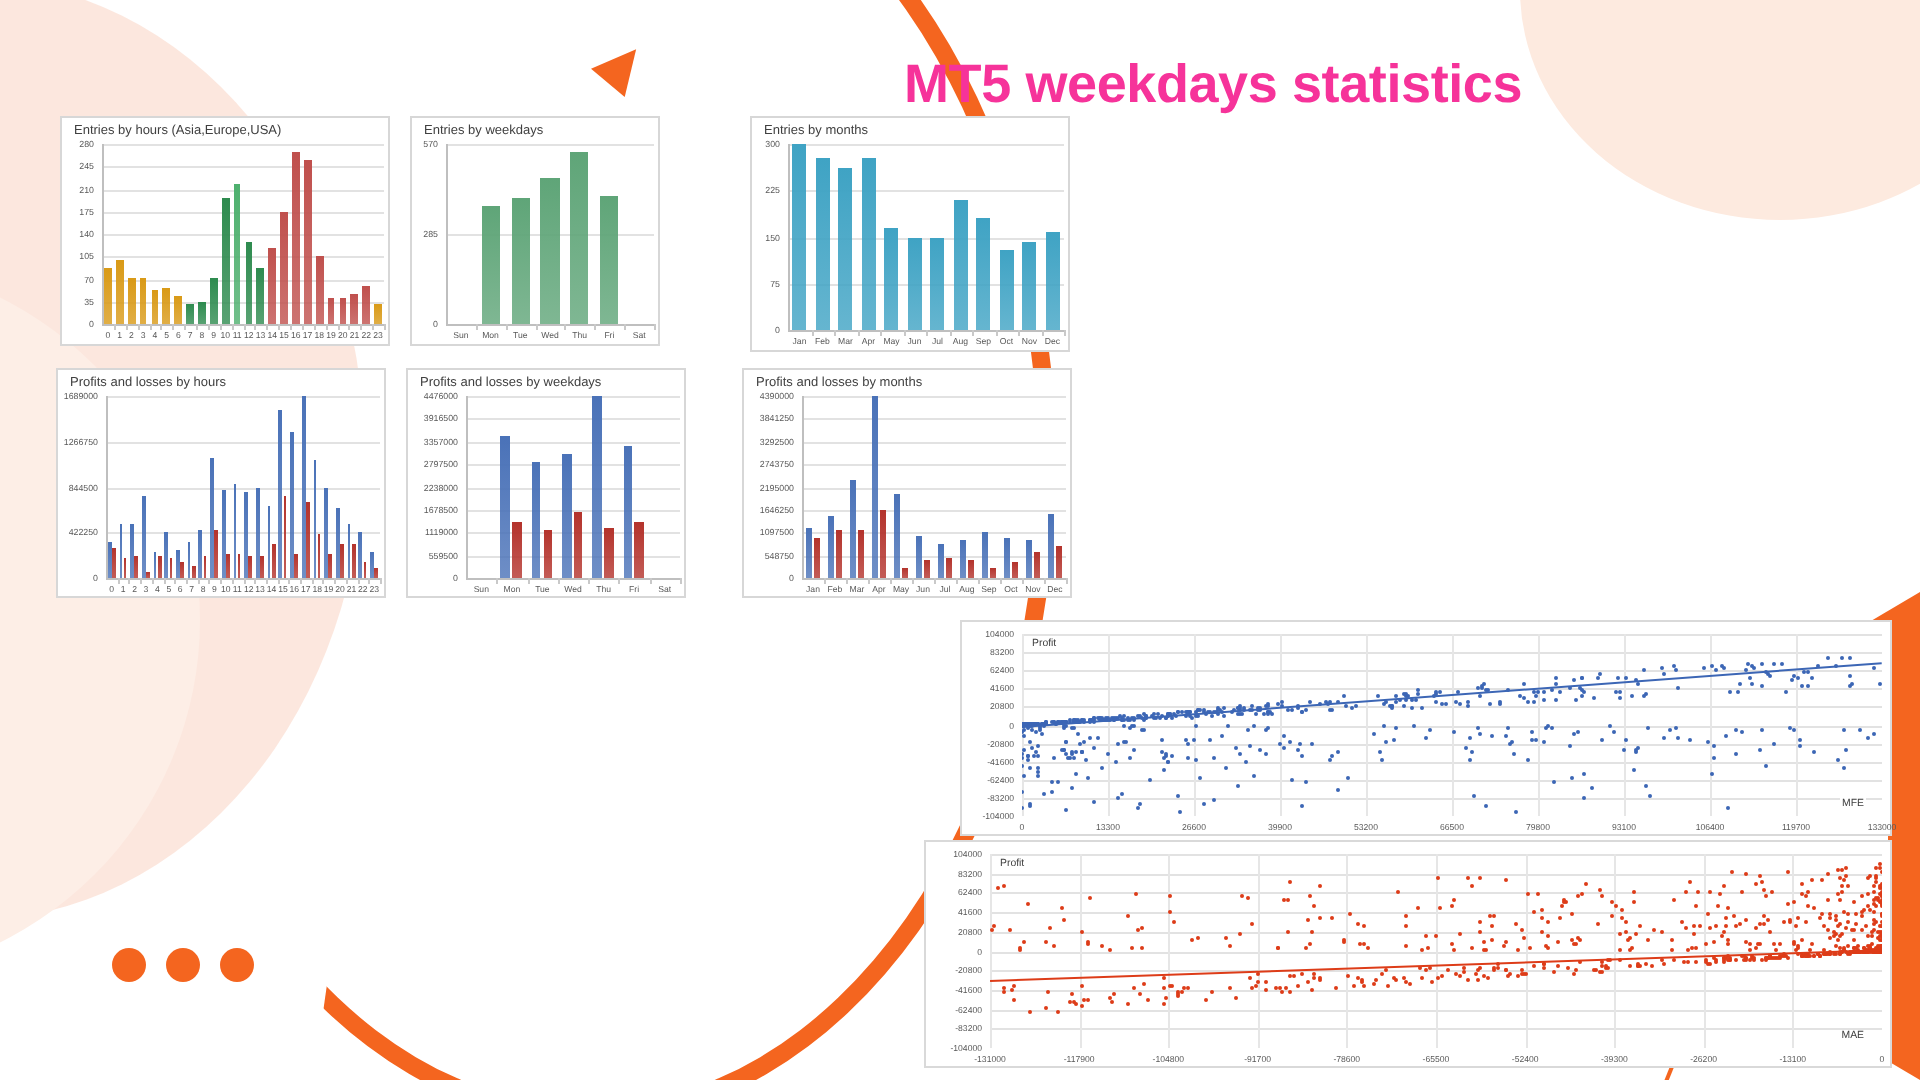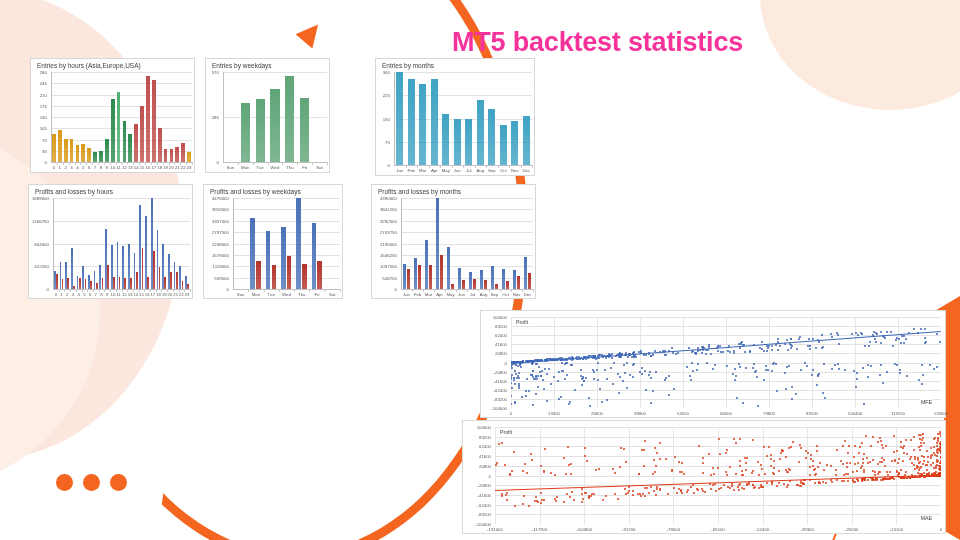--- a/index.html
+++ b/index.html
@@ -120,21 +120,21 @@
     <span class="dot"></span>
     <span class="dot"></span>
   </div>
   <div class="deco right-bracket">
     <div class="tri-top"></div>
       <div class="vbar"></div>
       <div class="tri-bot"></div>
   </div>
   <div class="deco thin-slash"></div>
 
-  <div id="title">MT5 backtest statistics</div>
+  <div id="title">MT5 weekdays statistics</div>
 
   <div id="charts">
       <div class="panel" style="left: 30px; top: 58px; width: 165px; height: 115px;">
         <div class="chart-title">Entries by hours (Asia,Europe,USA)</div>
         <div class="ytick" style="top: 103px; right: 147px; width: 18px;">0</div>
         <div class="ytick" style="top: 91.75px; right: 147px; width: 18px;">35</div>
         <div class="ytick" style="top: 80.5px; right: 147px; width: 18px;">70</div>
         <div class="ytick" style="top: 69.25px; right: 147px; width: 18px;">105</div>
         <div class="ytick" style="top: 58px; right: 147px; width: 18px;">140</div>
         <div class="ytick" style="top: 46.75px; right: 147px; width: 18px;">175</div>

